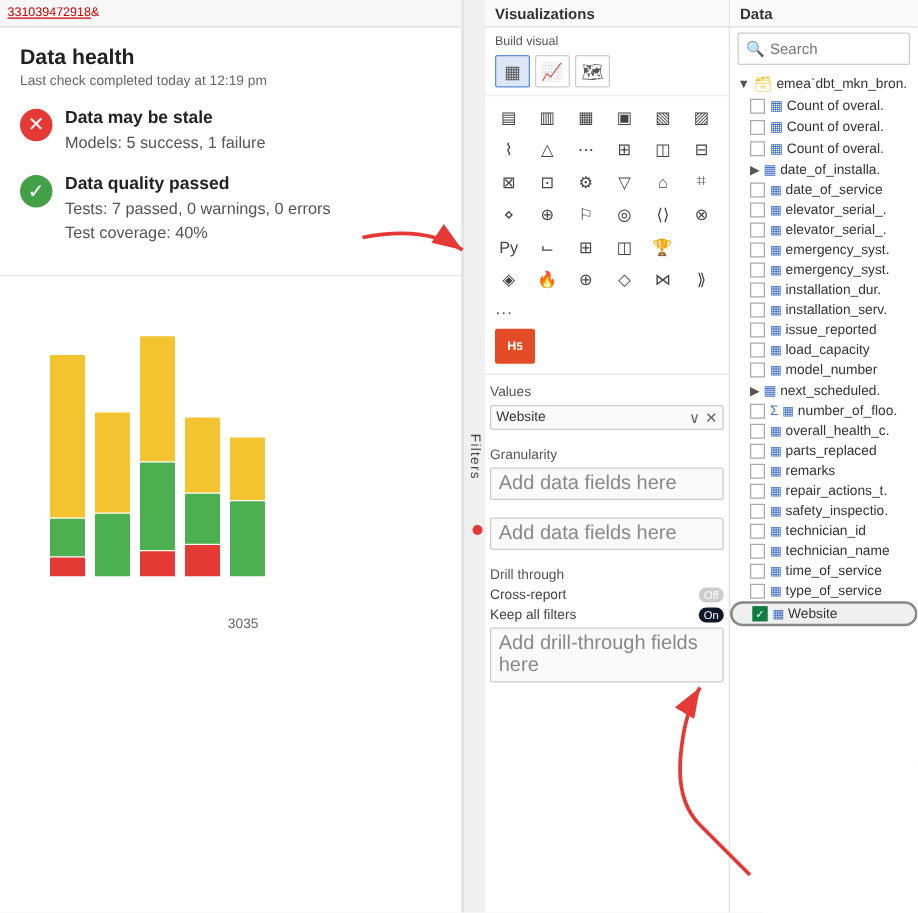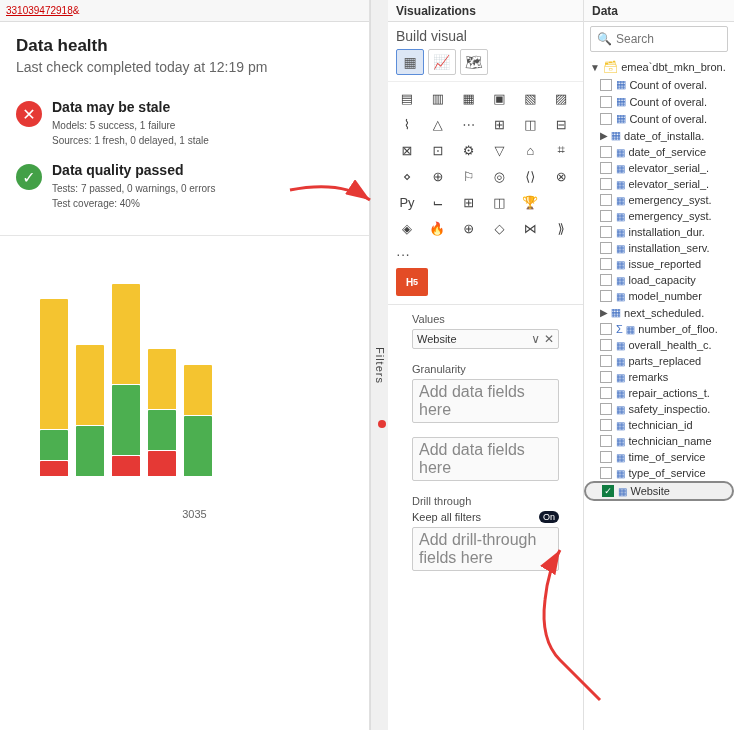--- a/index.html
+++ b/index.html
@@ -40,23 +40,23 @@
     }
 
     .data-health-title {
       font-size: 17px;
       font-weight: 600;
       color: #222;
       margin-bottom: 3px;
     }
 
     .data-health-subtitle {
-      font-size: 14px;
+      font-size: 11px;
       color: #666;
-      margin-bottom: 24px;
+      margin-bottom: 14px;
     }
 
     .health-item {
       display: flex;
       align-items: flex-start;
       margin-bottom: 14px;
     }
 
     .health-icon {
       width: 26px;
@@ -82,21 +82,21 @@
     }
 
     .health-item-content h3 {
       font-size: 14px;
       font-weight: 600;
       color: #222;
       margin-bottom: 3px;
     }
 
     .health-item-content p {
-      font-size: 10px;
+      font-size: 13px;
       color: #555;
       line-height: 1.5;
     }
 
     .chart-area {
       flex: 1;
       padding: 10px 10px 0 10px;
       position: relative;
     }
 
@@ -168,21 +168,21 @@
       display: flex;
       align-items: center;
     }
 
     .viz-build-section {
       padding: 6px 8px;
       border-bottom: 1px solid #eee;
     }
 
     .viz-build-label {
-      font-size: 14px;
+      font-size: 10px;
       color: #555;
       margin-bottom: 5px;
     }
 
     .viz-icons-row {
       display: flex;
       gap: 4px;
       align-items: center;
     }
 
@@ -239,21 +239,21 @@
       cursor: pointer;
     }
 
     .section-divider {
       height: 1px;
       background: #e5e5e5;
       margin: 4px 0;
     }
 
     .field-section {
-      padding: 4px 24px;
+      padding: 4px 4px;
     }
 
     .field-section-label {
       font-size: 11px;
       color: #555;
       margin-bottom: 4px;
       font-weight: 500;
     }
 
     .field-input-box {
@@ -471,21 +471,20 @@
 
     <div class="data-health-section">
       <div class="data-health-title">Data health</div>
       <div class="data-health-subtitle">Last check completed today at 12:19 pm</div>
 
       <div class="health-item">
         <div class="health-icon error">✕</div>
         <div class="health-item-content">
           <h3>Data may be stale</h3>
           <p>Models: 5 success, 1 failure</p>
-          <p>Sources: 1 fresh, 0 delayed, 1 stale</p>
         </div>
       </div>
 
       <div class="health-item">
         <div class="health-icon success">✓</div>
         <div class="health-item-content">
           <h3>Data quality passed</h3>
           <p>Tests: 7 passed, 0 warnings, 0 errors</p>
           <p>Test coverage: 40%</p>
         </div>
@@ -619,20 +618,26 @@
 
     <div class="field-section">
       <div class="field-input-box">
         <span style="color:#888;">Add data fields here</span>
       </div>
     </div>
 
     <div class="field-section">
       <div class="field-section-label">Drill through</div>
       <div class="drill-through-row">
+        <span>Cross-report</span>
+        <span class="toggle-off">
+          <span>Off</span>
+        </span>
+      </div>
+      <div class="drill-through-row">
         <span>Keep all filters</span>
         <span class="toggle-on">
           <span>On</span>
         </span>
       </div>
       <div class="field-input-box">
         <span style="color:#888;">Add drill-through fields here</span>
       </div>
     </div>
   </div>

